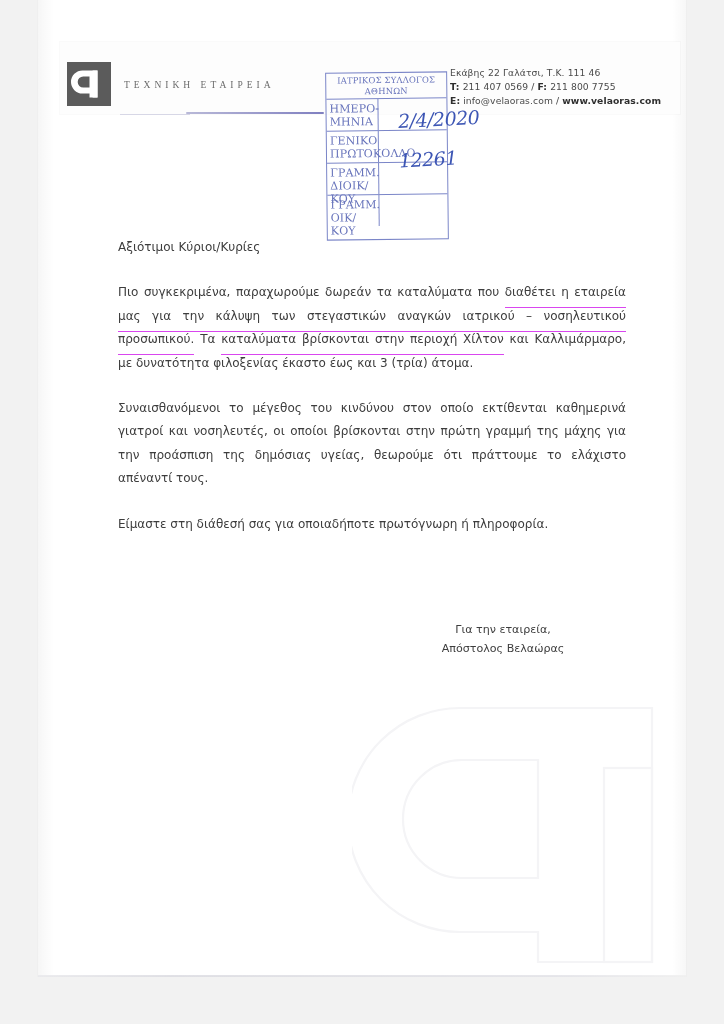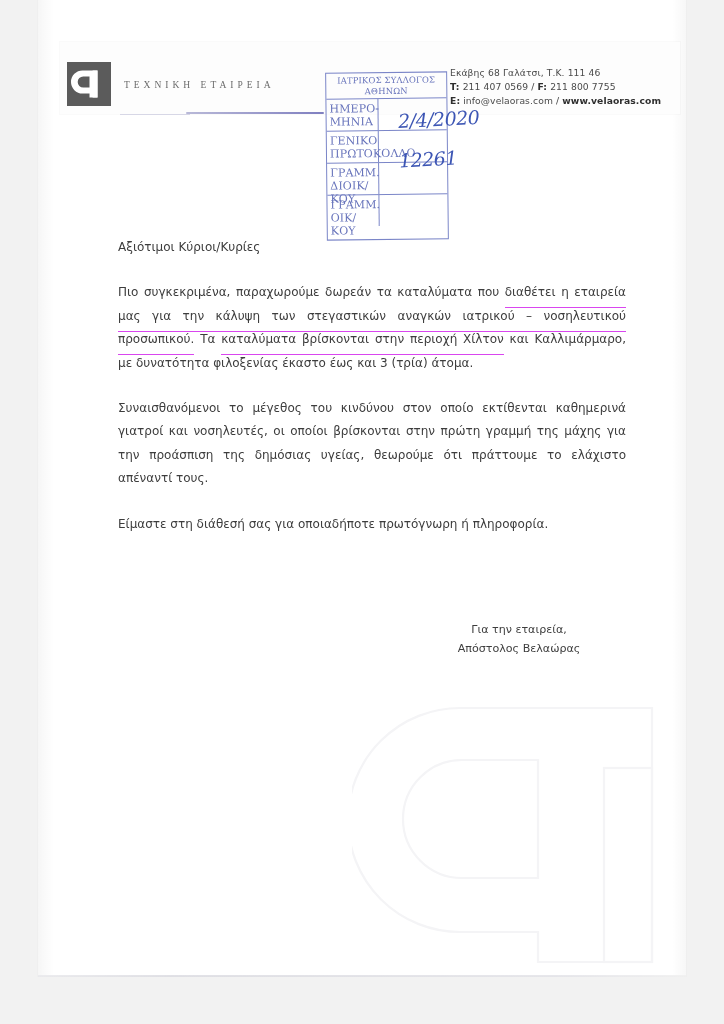--- a/index.html
+++ b/index.html
@@ -211,21 +211,21 @@
   }
   #letter-body p.para:last-child { margin-bottom: 0; }
   .u {
     border-bottom: 1px solid #d946ef;
     padding-bottom: 8px;
   }
 
   
   #signature {
     position: absolute;
-    left: 396px;
+    left: 380px;
     top: 620px;
     width: 246px;
     text-align: center;
     font-family: "DejaVu Sans", sans-serif;
     font-size: 11.1px;
     line-height: 1.75;
     color: #3d3d3d;
   }
   #signature span { display: block; }
 
@@ -260,21 +260,21 @@
     </svg>
   </div>
   <div id="logo-words">
     <span id="logo-tagline">ΤΕΧΝΙΚΗ ΕΤΑΙΡΕΙΑ</span>
   </div>
 </div>
 <div id="logo-rule-tail"></div>
 <div id="logo-rule"></div>
 
 <div id="contact-block">
-  <span class="ln">Εκάβης 68 Γαλάτσι, Τ.Κ. 111 46</span>
+  <span class="ln">Εκάβης 22 Γαλάτσι, Τ.Κ. 111 46</span>
   <span class="ln"><b>T:</b> <span>211 407 0569</span> <span>/</span> <b>F:</b> <span>211 800 7755</span></span>
   <span class="ln"><b>E:</b> <span>info@velaoras.com</span> <span>/</span> <b>www.velaoras.com</b></span>
 </div>
 
 <div id="stamp">
   <div id="stamp-title">ΙΑΤΡΙΚΟΣ ΣΥΛΛΟΓΟΣ ΑΘΗΝΩΝ</div>
 
   <div class="stamp-row">
     <div class="stamp-label">ΗΜΕΡΟ-ΜΗΝΙΑ</div>
     <div class="stamp-value"></div>

